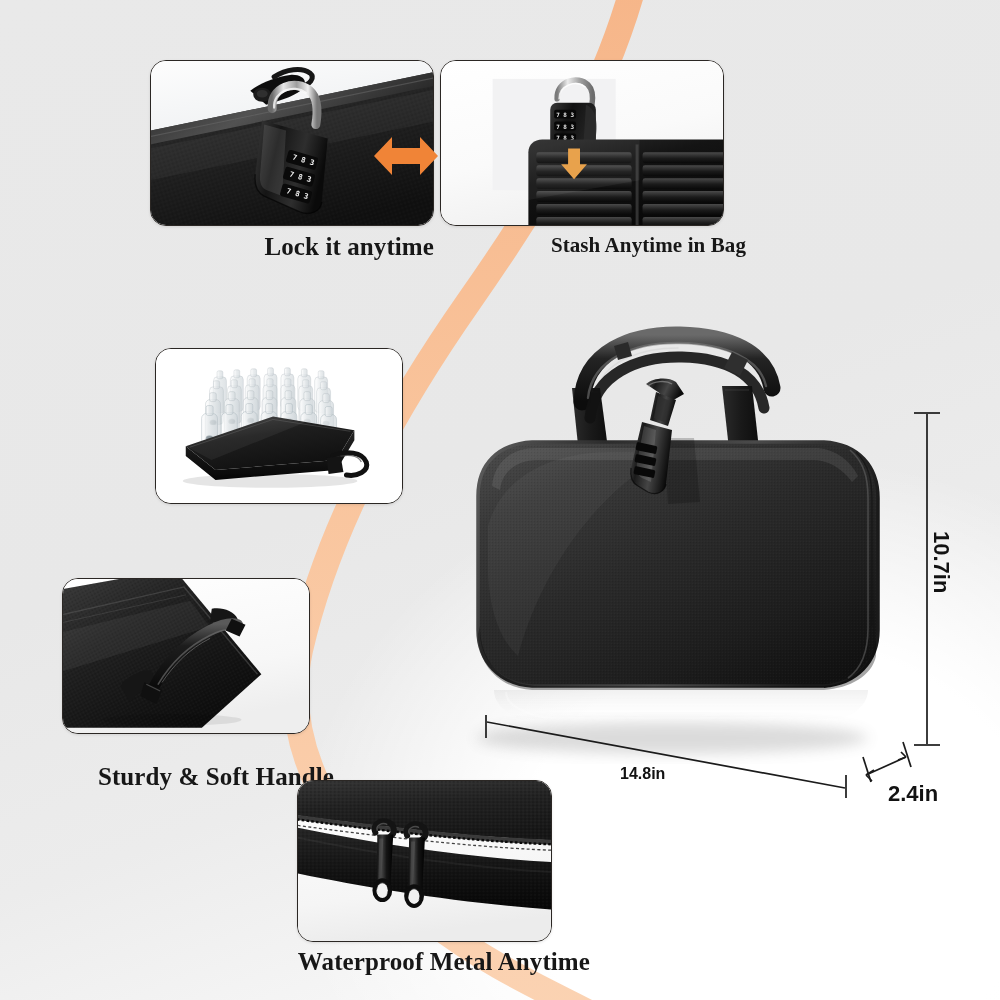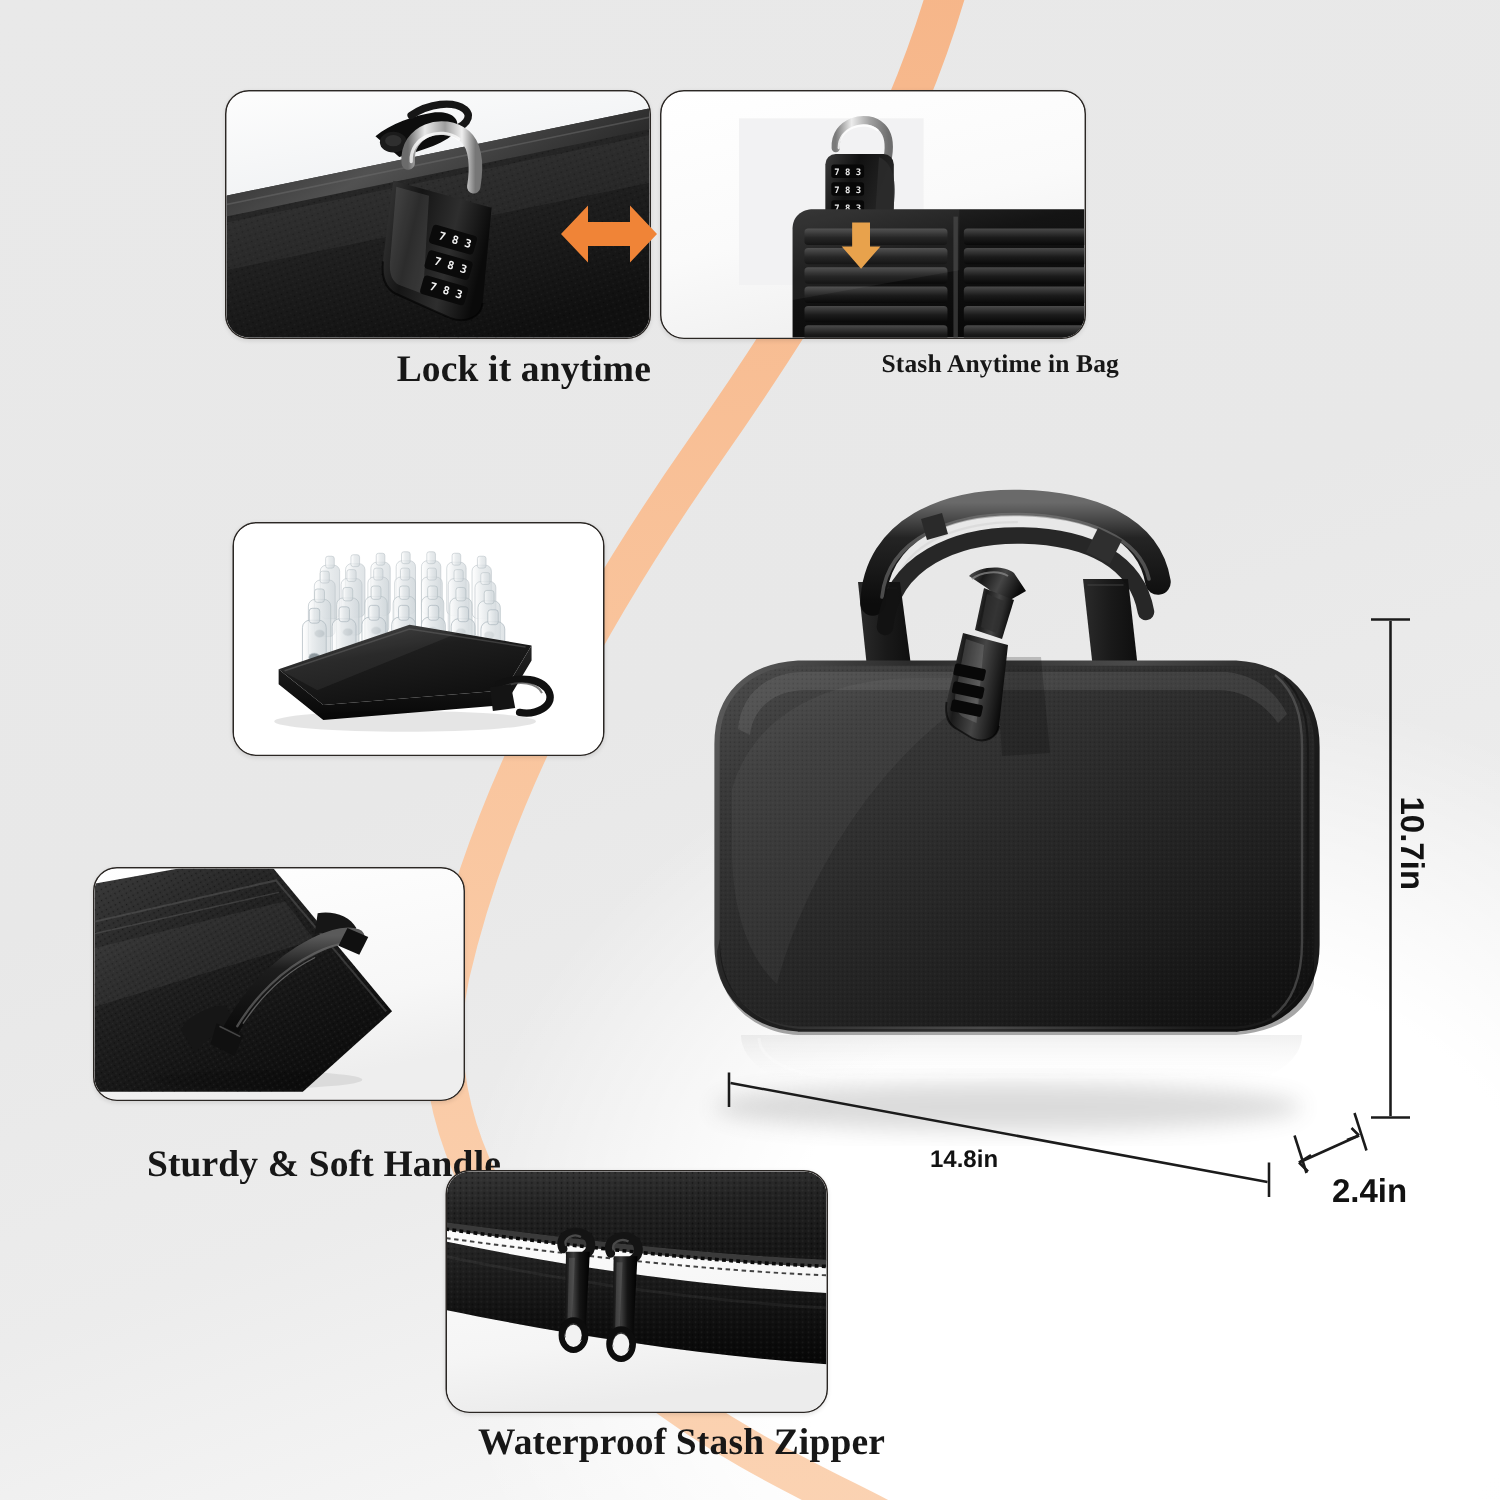--- a/index.html
+++ b/index.html
@@ -247,21 +247,21 @@
         <rect x="203" y="157" width="92" height="11" rx="2.5" fill="url(#pleat)"></rect>
       </g>
 
       <path d="M 88 92 C 88 84, 94 79, 102 79 L 200 79 L 200 120 L 88 140 Z" fill="#ffffff" opacity="0.05"></path>
 
       <g>
         <path d="M 128 88 L 140 88 L 140 104 L 147 104 L 134 119 L 121 104 L 128 104 Z" fill="#E8A24C"></path>
       </g>
     </svg>
   </div>
-  <div class="caption" style="left:418px; top:233px; width:328px; font-size:17px;">Stash Anytime in Bag</div>
+  <div class="caption" style="left:418px; top:233px; width:328px; font-size:21px;">Stash Anytime in Bag</div>
 
   <div class="panel" id="panel-hardshell" style="left:155px; top:348px; width:248px; height:156px; background:#ffffff;">
     <svg class="ph" viewBox="0 0 248 156" preserveAspectRatio="none">
       <defs>
         <linearGradient id="caseTop" x1="0" y1="0" x2="0.5" y2="1">
           <stop offset="0%" stop-color="#404040"></stop>
             <stop offset="45%" stop-color="#1e1e1e"></stop>
           <stop offset="100%" stop-color="#101010"></stop>
         </linearGradient>
         <linearGradient id="caseSide" x1="0" y1="0" x2="0" y2="1">
@@ -540,21 +540,21 @@
       <g>
         <path d="M 110 55 C 106 47, 116 41, 124 45 C 130 48, 130 56, 125 59" fill="none" stroke="#141414" stroke-width="6" stroke-linecap="round"></path>
         <path d="M 112 53 C 110 48, 117 44, 122 47" fill="none" stroke="#585858" stroke-width="1.5" opacity="0.8"></path>
         <path d="M 112 57 L 128 57 L 125 114 C 124 122, 114 124, 111 116 Z" fill="url(#z-pull)"></path>
         <path d="M 114 61 L 118 61 L 116 108 L 113 106 Z" fill="#6a6a6a" opacity="0.4"></path>
         <ellipse cx="117" cy="116" rx="8" ry="10" fill="none" stroke="#0d0d0d" stroke-width="4"></ellipse>
         <ellipse cx="117" cy="116" rx="5.5" ry="7" fill="#f2f2f2"></ellipse>
       </g>
     </svg>
   </div>
-  <div class="caption" style="left:268px; top:948px; width:322px; font-size:25px;">Waterproof Stash Zipper</div>
+  <div class="caption" style="left:268px; top:948px; width:322px; font-size:25px;">Waterproof Metal Anytime</div>
 
   <svg id="hero" viewBox="0 0 492 448" aria-label="Black hard shell laptop briefcase">
     <defs>
       <linearGradient id="heroFace" x1="0.06" y1="0" x2="0.85" y2="1">
         <stop offset="0%" stop-color="#4b4b4b"></stop>
         <stop offset="18%" stop-color="#3a3a3a"></stop>
         <stop offset="48%" stop-color="#2a2a2a"></stop>
         <stop offset="78%" stop-color="#1d1d1d"></stop>
         <stop offset="100%" stop-color="#111111"></stop>
       </linearGradient>

